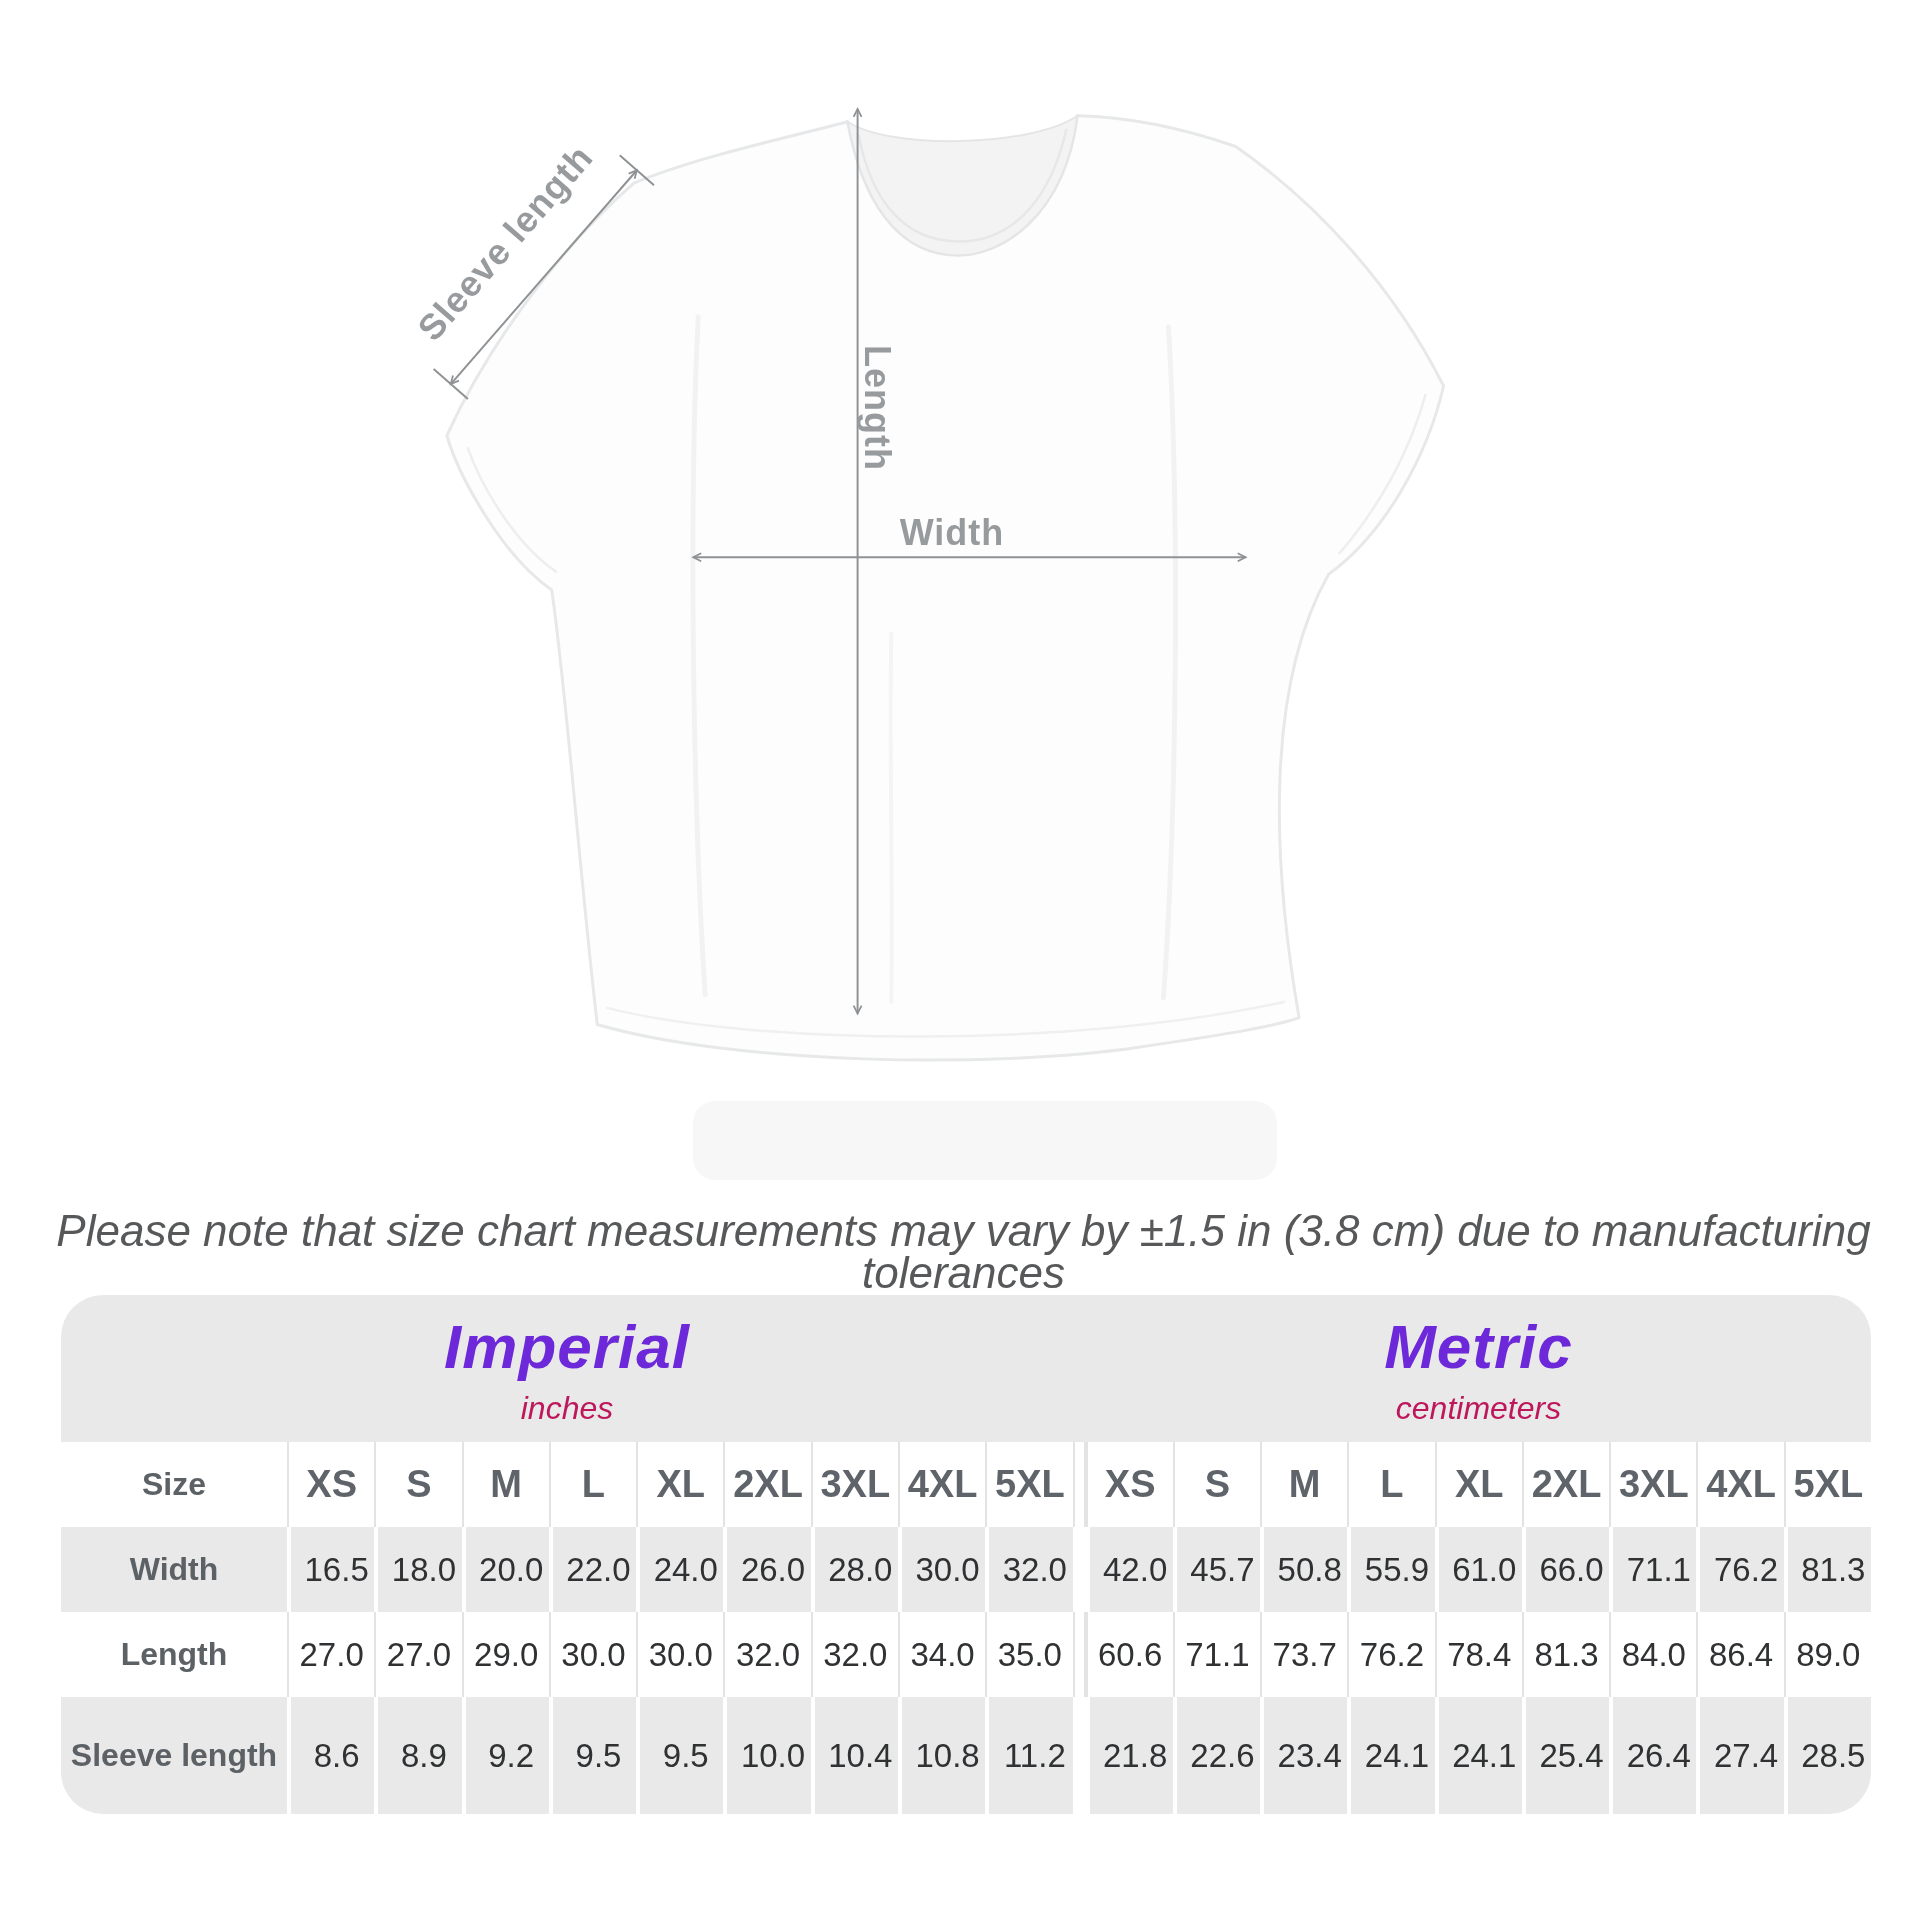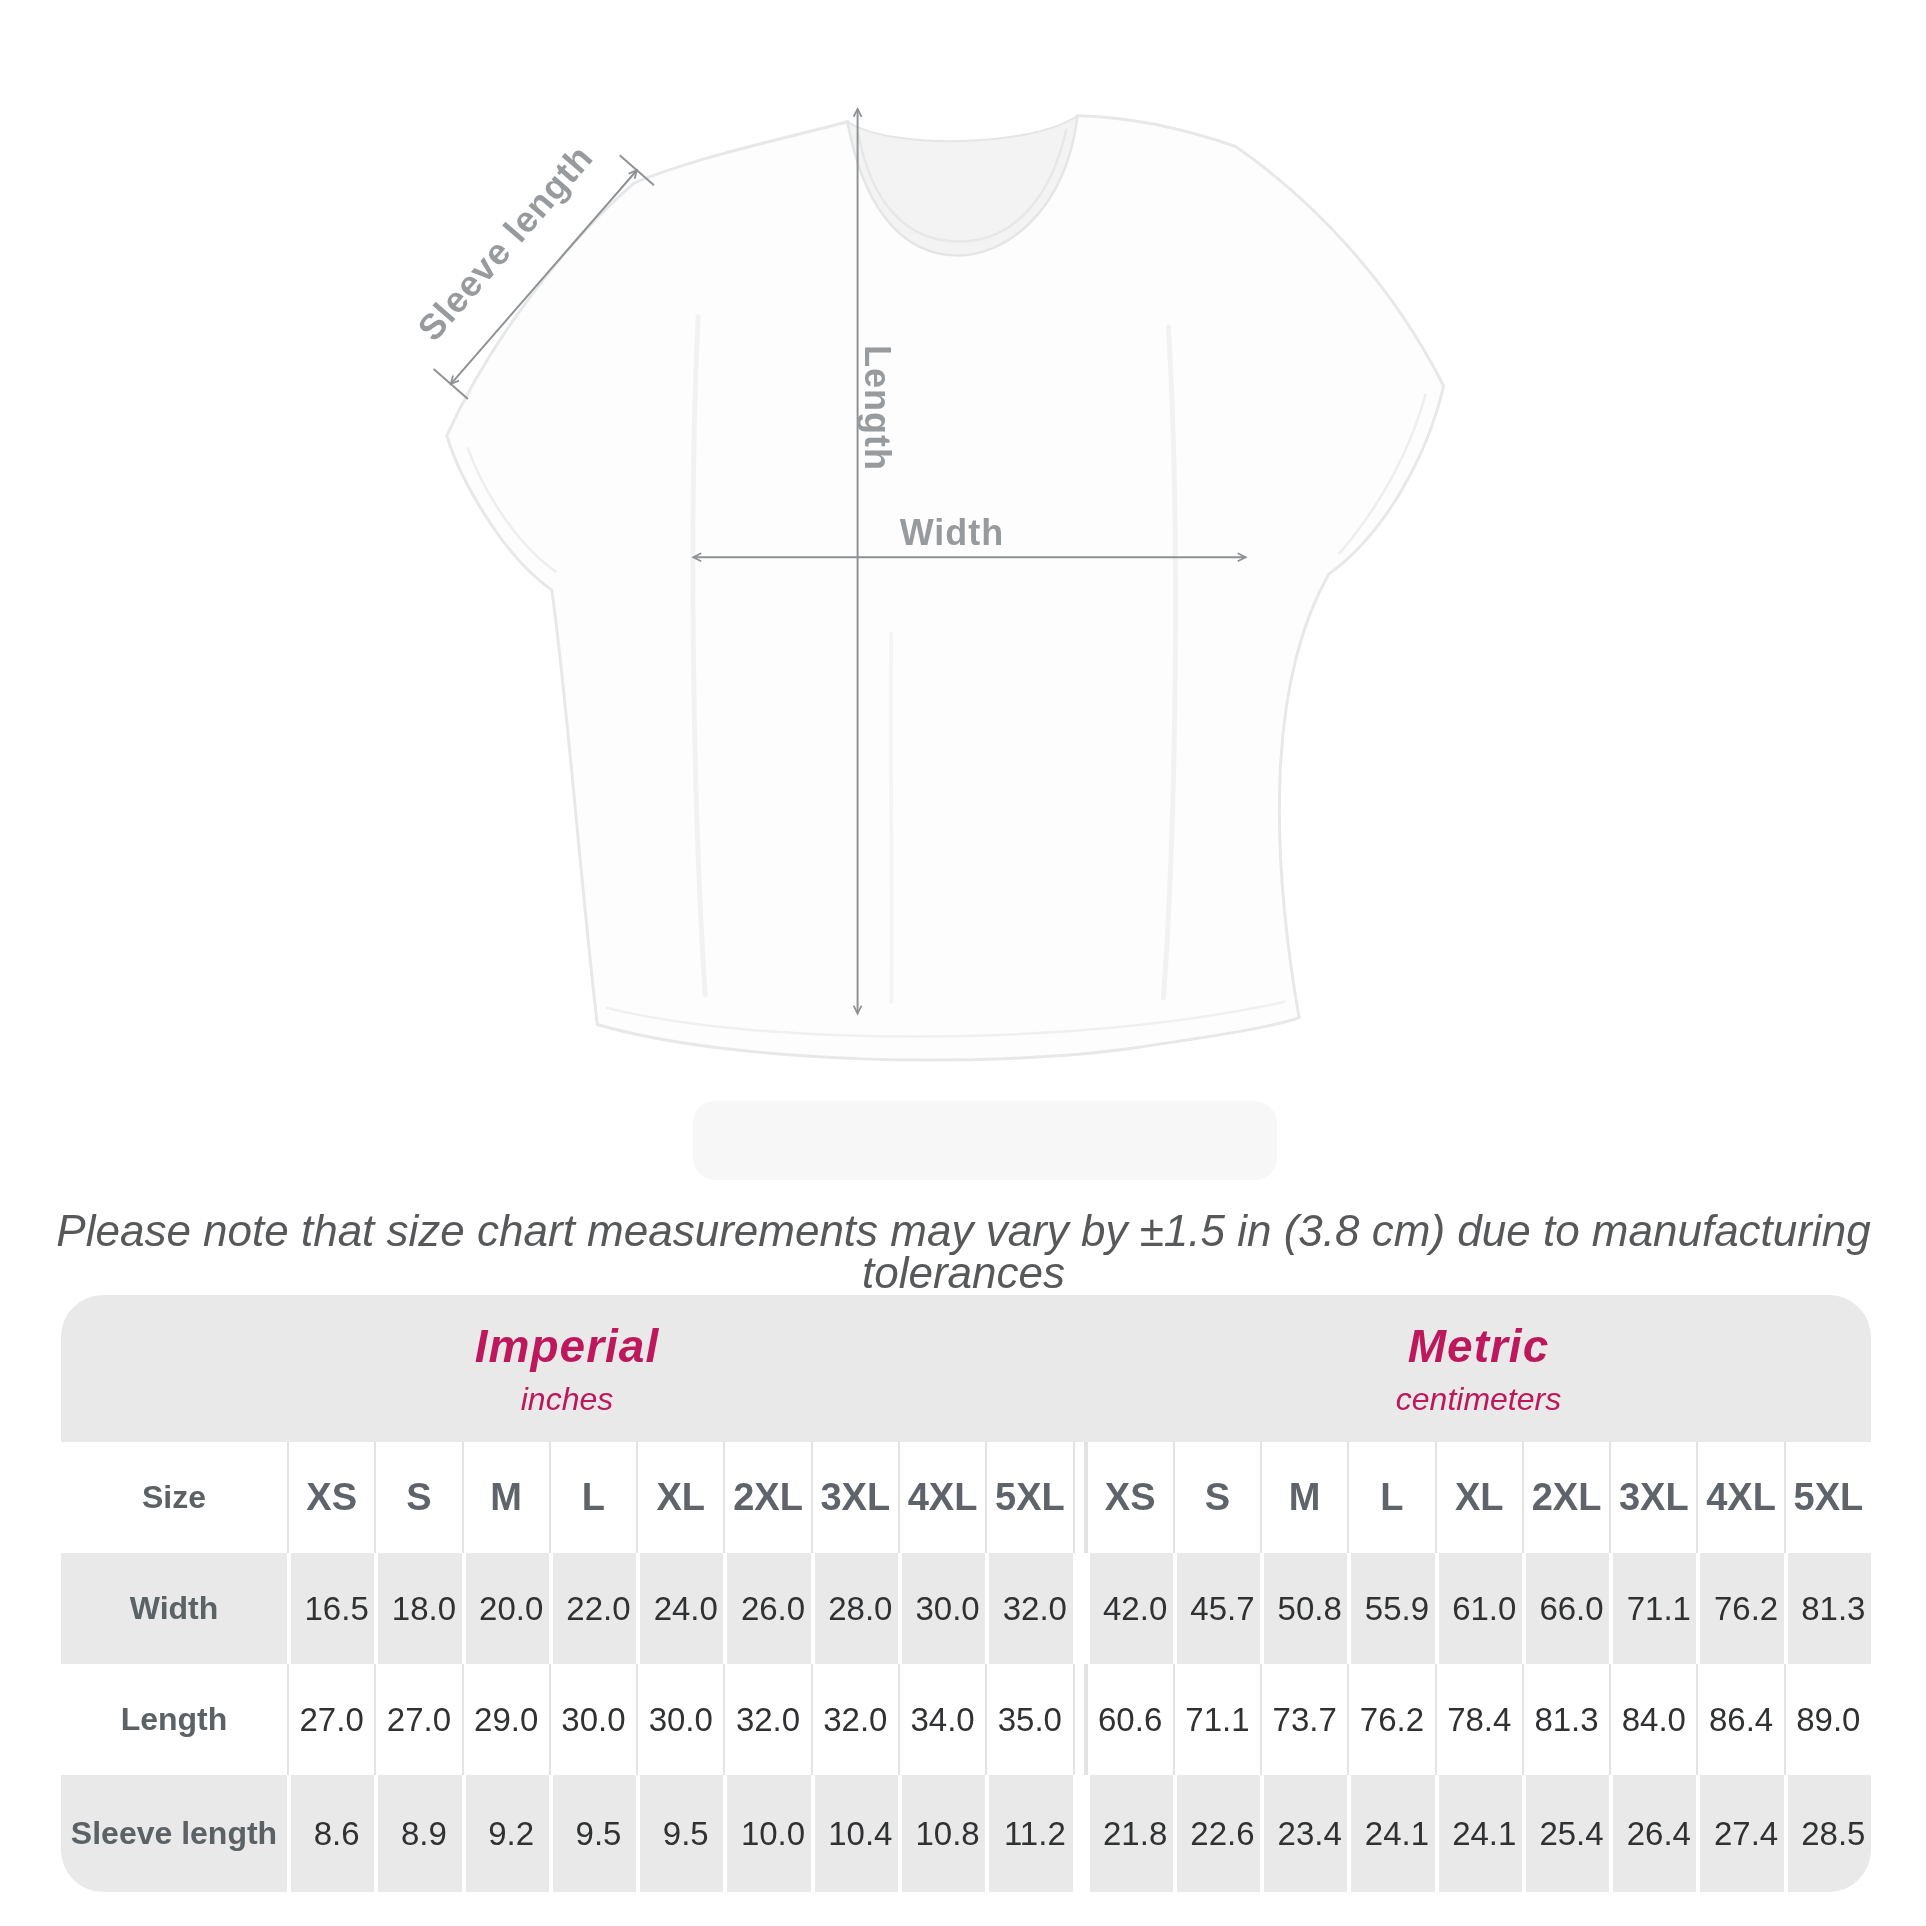--- a/index.html
+++ b/index.html
@@ -28,24 +28,24 @@
   
   #size-table{
     position:absolute;left:61px;top:1295px;width:1810px;
     border-radius:42px;overflow:hidden;background:#ffffff;
   }
   .theader{
     display:grid;grid-template-columns:1012px 13px 1fr;
     background:#e9e9e9;height:147px;
   }
   .hgroup{display:flex;flex-direction:column;align-items:center;justify-content:center;row-gap:8px;}
-  .htitle{font-weight:bold;font-style:italic;font-size:46px;color:#be185d;letter-spacing:1px;}
+  .htitle{font-weight:bold;font-style:italic;font-size:62px;color:#6d28d9;letter-spacing:1px;}
   .hsub{font-style:italic;font-size:32px;color:#be185d;}
   .grid{display:grid;grid-template-columns:226px repeat(9,1fr) 13px repeat(9,1fr);}
-  .trow{height:111px;}
+  .trow{height:85px;}
   .trow.row-last{height:117px;}
   .cell{display:flex;align-items:center;justify-content:center;min-width:0;}
   .cell.label{font-weight:bold;font-size:32px;color:#5c6165;}
   .cell.val{font-size:33px;color:#2f3133;}
   .row-size .cell.val{font-weight:bold;color:#5f646a;font-size:38px;}
   .row-light{background:#ffffff;}
   .row-light .cell.val{border-left:2px solid #e3e3e3;}
   .row-light .cell.gap{border-left:2px solid #e3e3e3;border-right:2px solid #e3e3e3;}
   .row-dark{background:#e9e9e9;}
   .row-dark .cell.val{border-left:4px solid #ffffff;padding-left:8px;}

